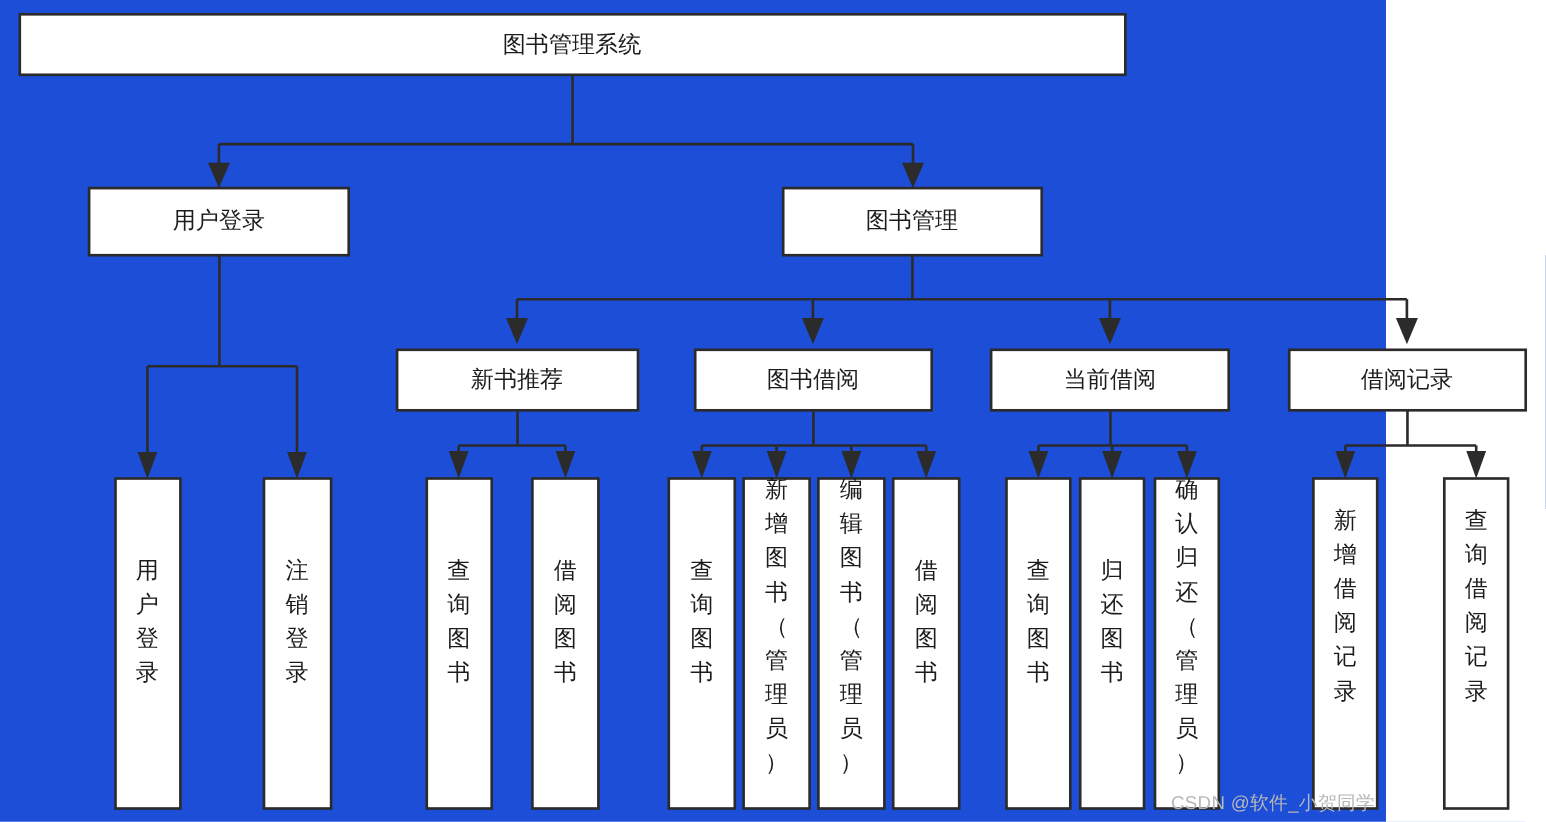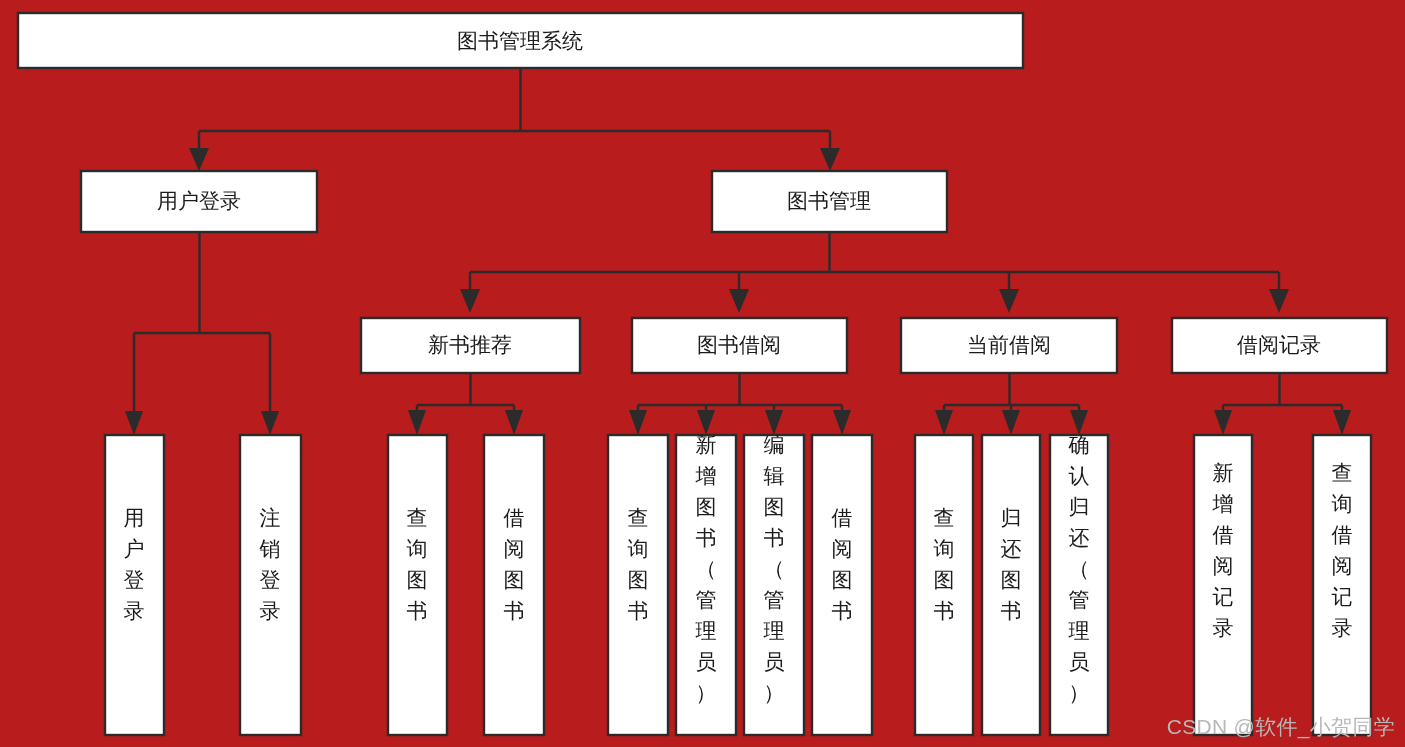--- a/index.html
+++ b/index.html
@@ -10,23 +10,23 @@
   }
   body {
     width: 1405px;
     height: 747px;
     font-family: "Liberation Sans", "DejaVu Sans", sans-serif;
     overflow: hidden;
     position: relative;
   }
   #diagram-root {
     position: relative;
-    width: 1405px;
+    width: 1260px;
     height: 747px;
-    background: #b91c1c;
+    background: #1d4ed8;
   }
   svg.diagram-canvas {
     position: absolute;
     left: 0;
     top: 0;
     width: 1405px;
     height: 747px;
     display: block;
   }
   .node-box {
@@ -57,21 +57,21 @@
     font-size: 21px;
     fill: #1c1c1c;
     text-anchor: middle;
     white-space: pre;
   }
   .watermark-text {
     position: absolute;
     right: 10px;
     bottom: 6px;
     font-family: "Liberation Sans", "DejaVu Sans", sans-serif;
-    font-size: 21px;
+    font-size: 17px;
     color: #b7b7b7;
     letter-spacing: 0.3px;
     user-select: none;
     white-space: nowrap;
   }
 </style>
 </head>
 <body>
 
 <div id="diagram-root">

